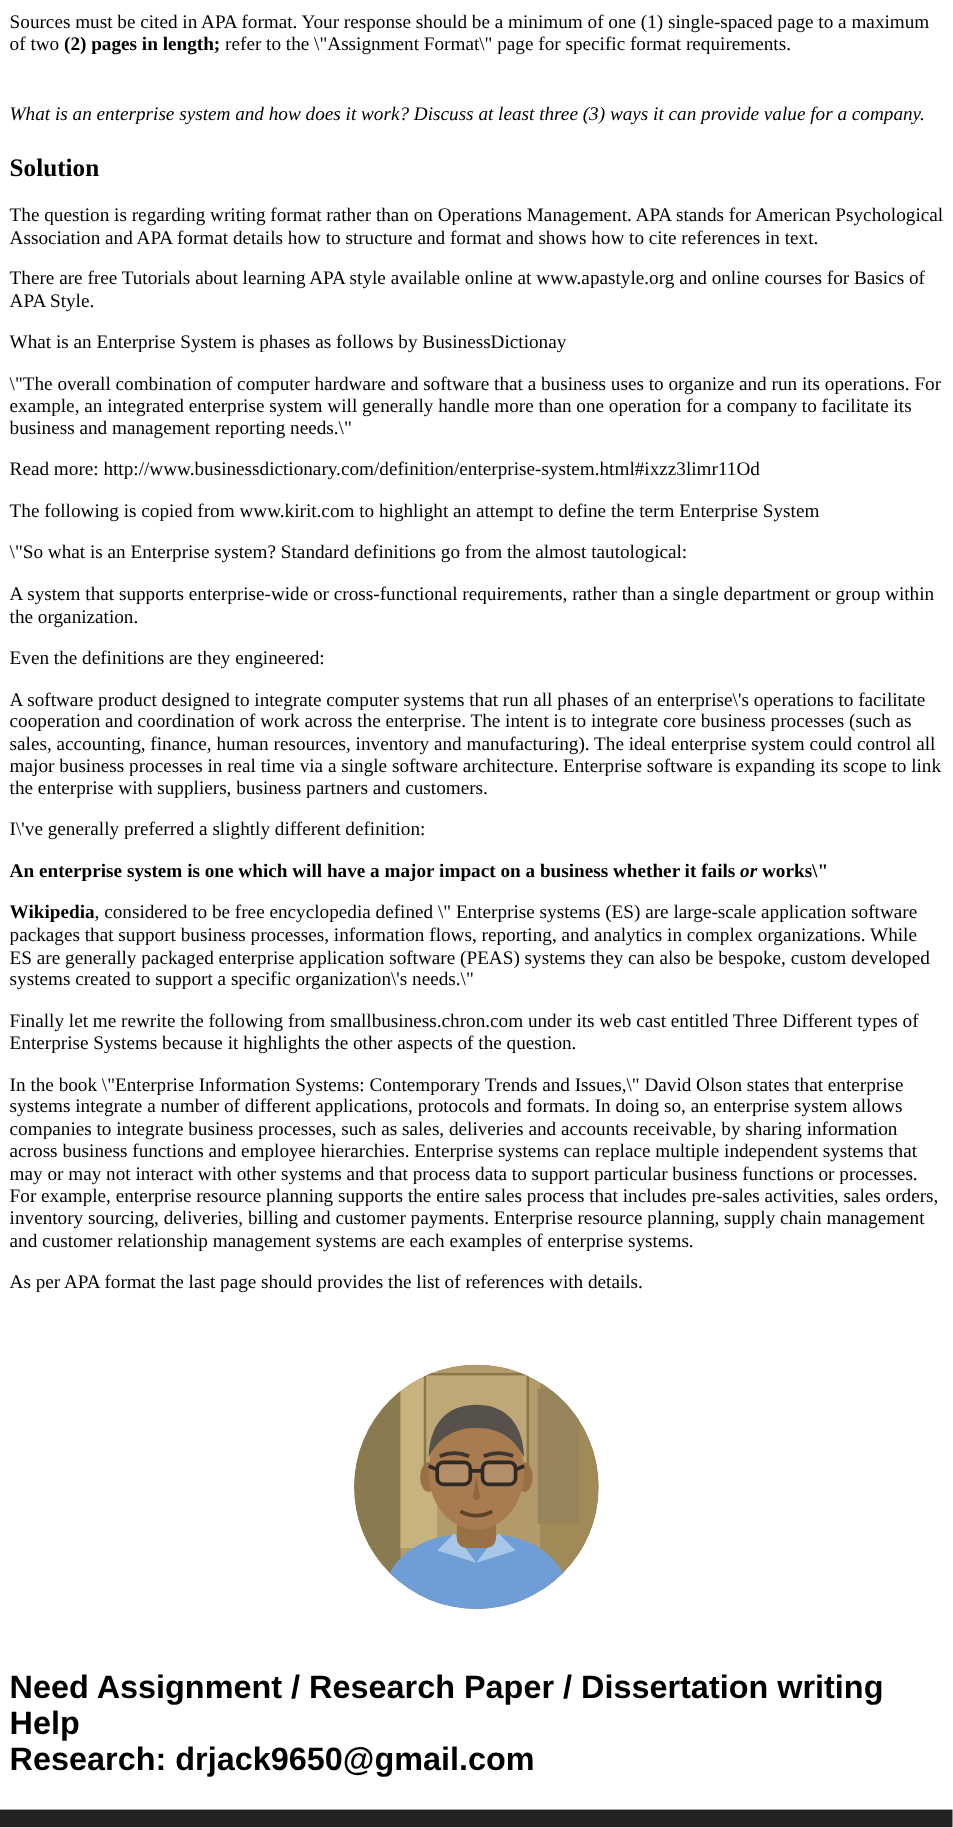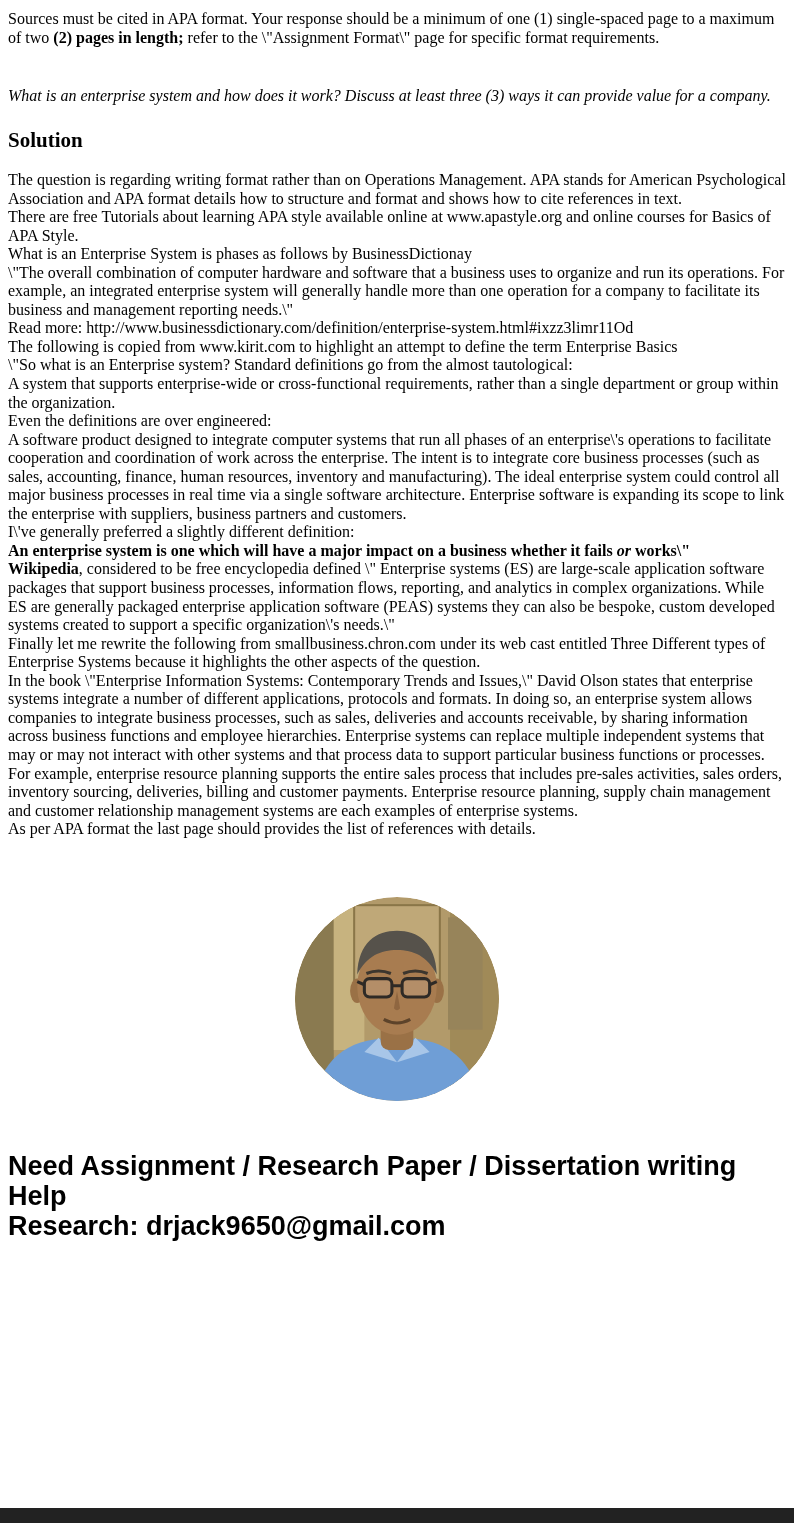--- a/index.html
+++ b/index.html
@@ -1,19 +1,19 @@
 <!DOCTYPE html>
 <html><head>
 <meta charset="utf-8">
 <style>
   html, body { margin: 0; padding: 0; background: #ffffff; color: #000000; }
   body { width: 794px; font-family: "Liberation Serif", "DejaVu Serif", serif; font-size: 16px; line-height: 1.16; }
   .page { position: relative; width: 794px; height: 1523px; overflow: hidden; background: #ffffff; }
   .doc { padding: 0 8px; }
-  .doc p { margin: 0 0; }
+  .doc p { margin: 16px 0; }
   .doc p:first-child { margin-top: 10px; }
   .doc p.question { margin-top: 40px; font-style: italic; }
   .doc h3 { font-size: 21px; font-weight: bold; margin: 22px 0 19px 0; font-family: "Liberation Serif", "DejaVu Serif", serif; }
   .b { font-weight: bold; }
   .i { font-style: italic; }
   .photo-wrap { display: flex; justify-content: center; margin-top: 58px; }
   .photo { width: 204px; height: 204px; border-radius: 50%; overflow: hidden; display: block; }
   .footer-text { font-family: "Liberation Sans", "DejaVu Sans", sans-serif; font-weight: bold; font-size: 27px; line-height: 30px; margin: 50px 8px 0 8px; }
   .footer-text .contact-line { margin-top: 0; }
   .bottom-bar { position: absolute; left: 0; right: 0; bottom: 0; height: 15px; background: #222222; }
@@ -25,24 +25,24 @@
 
   <div class="doc">
       <p><span>Sources must be cited in APA format. Your response should be a minimum of one (1) single-spaced page to a maximum of two </span><span class="b">(2) pages in length;</span><span> refer to the \"Assignment Format\" page for specific format requirements.</span></p>
       <p class="question"><span class="i">What is an enterprise system and how does it work? Discuss at least three (3) ways it can provide value for a company.</span></p>
       <h3><span>Solution</span></h3>
       <p><span>The question is regarding writing format rather than on Operations Management. APA stands for American Psychological Association and APA format details how to structure and format and shows how to cite references in text.</span></p>
       <p><span>There are free Tutorials about learning APA style available online at www.apastyle.org and online courses for Basics of APA Style.</span></p>
       <p><span>What is an Enterprise System is phases as follows by BusinessDictionay</span></p>
       <p><span>\"The overall combination of computer hardware and software that a business uses to organize and run its operations. For example, an integrated enterprise system will generally handle more than one operation for a company to facilitate its business and management reporting needs.\"</span></p>
       <p><span>Read more: http://www.businessdictionary.com/definition/enterprise-system.html#ixzz3limr11Od</span></p>
-      <p><span>The following is copied from www.kirit.com to highlight an attempt to define the term Enterprise Basics</span></p>
+      <p><span>The following is copied from www.kirit.com to highlight an attempt to define the term Enterprise System</span></p>
       <p><span>\"So what is an Enterprise system? Standard definitions go from the almost tautological:</span></p>
       <p><span>A system that supports enterprise-wide or cross-functional requirements, rather than a single department or group within the organization.</span></p>
-      <p><span>Even the definitions are over engineered:</span></p>
+      <p><span>Even the definitions are they engineered:</span></p>
       <p><span>A software product designed to integrate computer systems that run all phases of an enterprise\'s operations to facilitate cooperation and coordination of work across the enterprise. The intent is to integrate core business processes (such as sales, accounting, finance, human resources, inventory and manufacturing). The ideal enterprise system could control all major business processes in real time via a single software architecture. Enterprise software is expanding its scope to link the enterprise with suppliers, business partners and customers.</span></p>
       <p><span>I\'ve generally preferred a slightly different definition:</span></p>
       <p><span class="b">An enterprise system is one which will have a major impact on a business whether it fails </span><span class="b i">or</span><span class="b"> works\"</span></p>
       <p><span class="b">Wikipedia</span><span>, considered to be free encyclopedia defined \" Enterprise systems (ES) are large-scale application software packages that support business processes, information flows, reporting, and analytics in complex organizations. While ES are generally packaged enterprise application software (PEAS) systems they can also be bespoke, custom developed systems created to support a specific organization\'s needs.\"</span></p>
       <p><span>Finally let me rewrite the following from smallbusiness.chron.com under its web cast entitled Three Different types of Enterprise Systems because it highlights the other aspects of the question.</span></p>
       <p><span>In the book \"Enterprise Information Systems: Contemporary Trends and Issues,\" David Olson states that enterprise systems integrate a number of different applications, protocols and formats. In doing so, an enterprise system allows companies to integrate business processes, such as sales, deliveries and accounts receivable, by sharing information across business functions and employee hierarchies. Enterprise systems can replace multiple independent systems that may or may not interact with other systems and that process data to support particular business functions or processes. For example, enterprise resource planning supports the entire sales process that includes pre-sales activities, sales orders, inventory sourcing, deliveries, billing and customer payments. Enterprise resource planning, supply chain management and customer relationship management systems are each examples of enterprise systems.</span></p>
       <p><span>As per APA format the last page should provides the list of references with details.</span></p>
     </div>
 
   <div class="photo-wrap">

